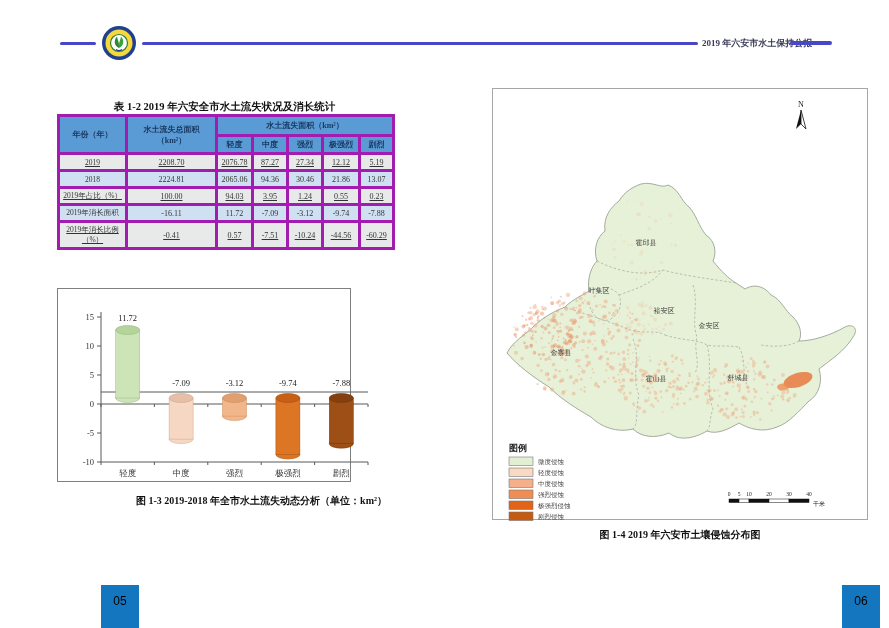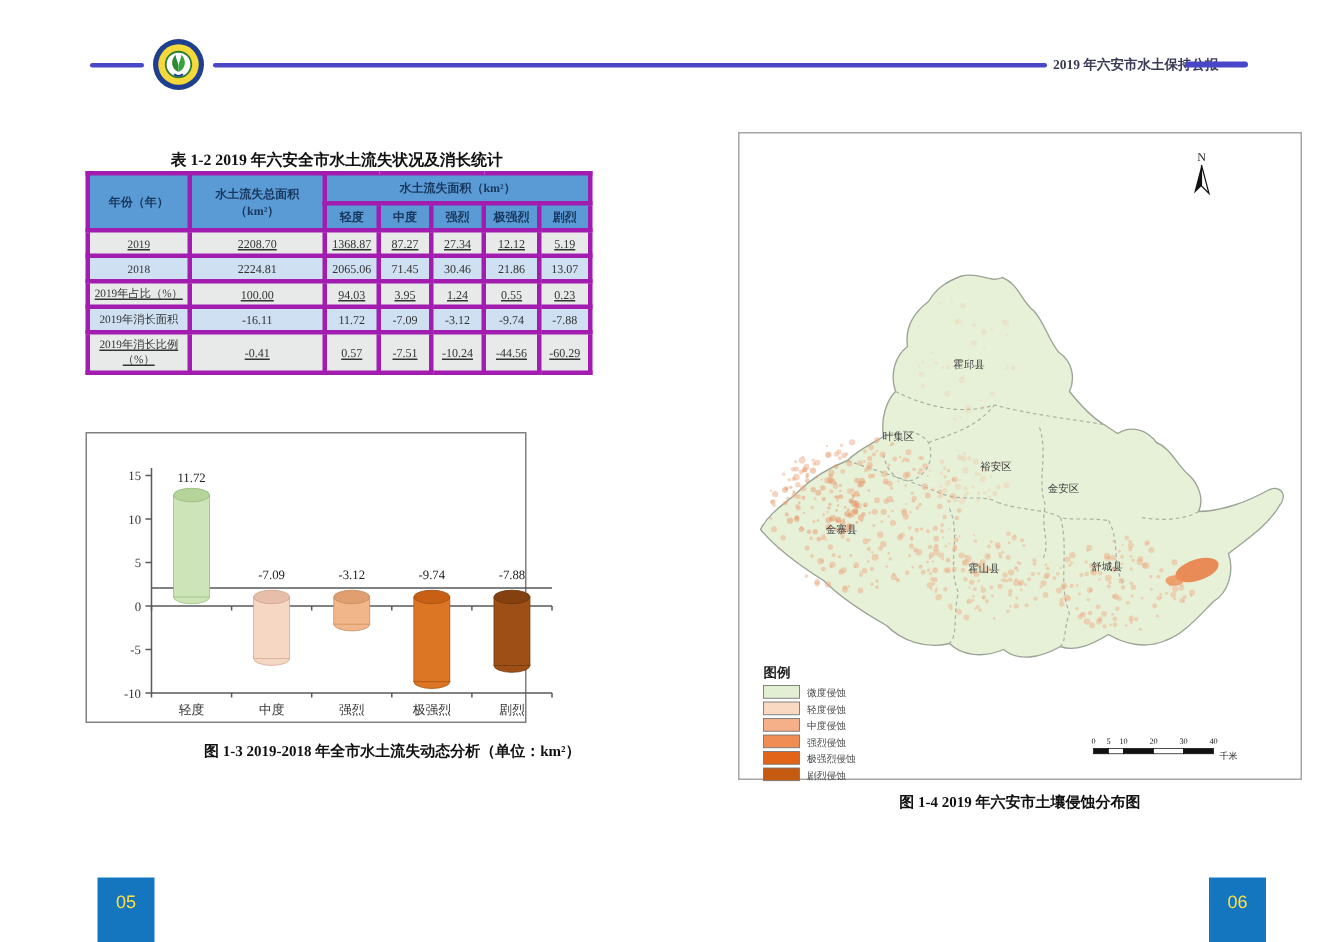--- a/index.html
+++ b/index.html
@@ -35,22 +35,22 @@
                    font-weight:bold; font-size:10px; color:#111; }
 
   
   #map-box { position:absolute; left:492px; top:88px; width:376px; height:432px;
              border:1px solid #a6a6a6; background:#fff; }
   #map-caption { position:absolute; left:492px; top:528px; width:376px; text-align:center;
                  font-weight:bold; font-size:10px; color:#111; }
 
   
   .pageno { position:absolute; bottom:0; width:38px; height:43px; background:#1576c0;
-            color:#fde047; font-size:12px; font-family:"Liberation Sans",sans-serif;
-            text-align:center; padding-top:9px; }
+            color:#000000; font-size:12px; font-family:"Liberation Sans",sans-serif;
+            text-align:center; padding-top:9px;margin-left:36px; }
   #pageno-left  { left:65px; }
   #pageno-right { left:806px; }
 </style>
 </head>
 <body>
 
 <header>
   <div class="hr-seg" id="rule-left"></div>
   <div id="logo-wrap">
     <svg width="36" height="36" viewBox="0 0 36 36">
@@ -89,31 +89,31 @@
         <th>中度</th>
         <th>强烈</th>
         <th>极强烈</th>
         <th>剧烈</th>
       </tr>
     </thead>
   <tbody>
       <tr class="odd">
        <th>2019</th>
         <td>2208.70</td>
-        <td>1368.87</td>
+        <td>2076.78</td>
         <td>87.27</td>
         <td>27.34</td>
         <td>12.12</td>
         <td>5.19</td>
       </tr>
       <tr class="even">
        <th>2018</th>
         <td>2224.81</td>
         <td>2065.06</td>
-        <td>71.45</td>
+        <td>94.36</td>
         <td>30.46</td>
         <td>21.86</td>
         <td>13.07</td>
       </tr>
       <tr class="odd">
        <th>2019年占比（%）</th>
         <td>100.00</td>
         <td>94.03</td>
         <td>3.95</td>
         <td>1.24</td>

